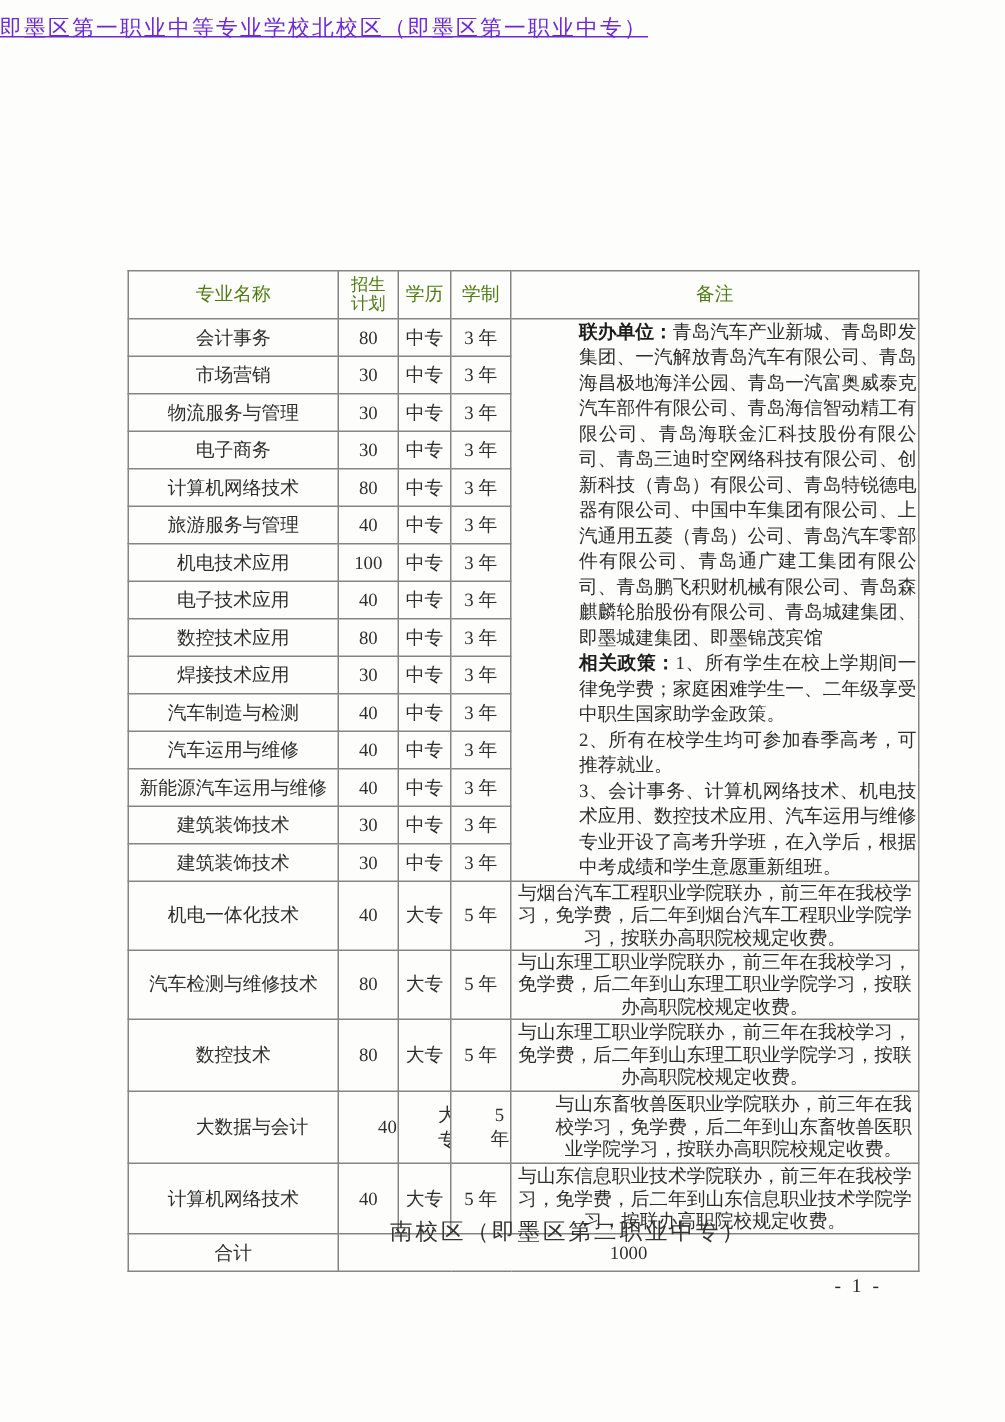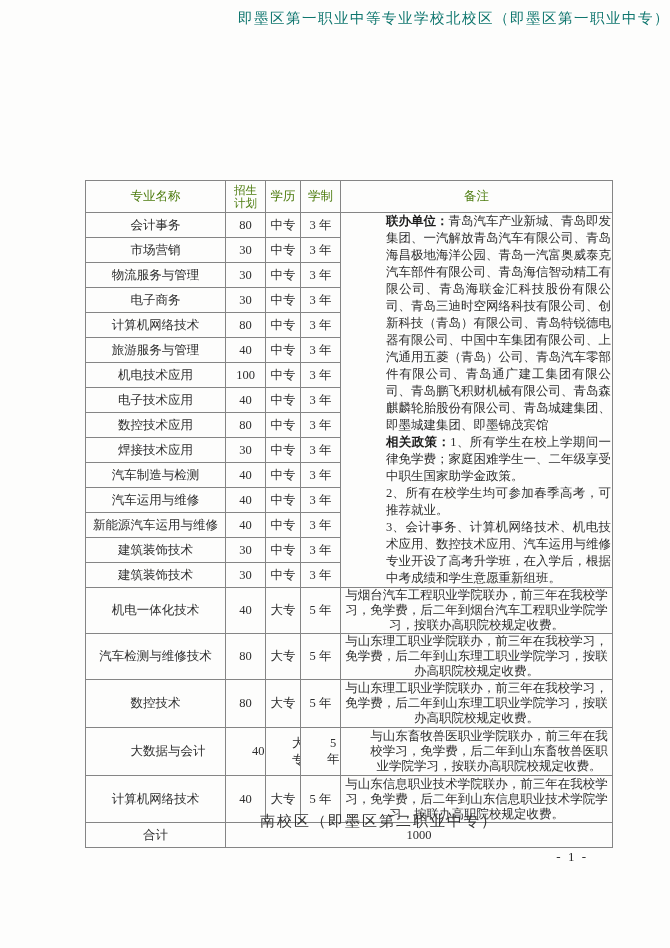--- a/index.html
+++ b/index.html
@@ -7,21 +7,21 @@
     width:670px;height:948px;background:#ffffff;
     font-family:"Liberation Serif","DejaVu Serif",serif;
     color:#2e2e2e;
   }
   .page{position:relative;width:670px;height:948px;background:#fdfdfc;overflow:hidden;}
   .title{
     margin:0;padding-top:116px;text-align:center;
     font-size:26px;font-weight:bold;color:#141414;letter-spacing:0.5px;line-height:30px;
   }
   .subtitle{
-    margin-top:9px;text-align:right;font-size:14.5px;color:#0f766e;letter-spacing:1.5px;
+    margin-top:9px;text-align:left;font-size:14.5px;color:#6d28d9;letter-spacing:1.5px;text-decoration:underline;
   }
   table.enroll{
     position:absolute;left:85px;top:180px;width:527px;
     border-collapse:collapse;table-layout:fixed;
   }
   table.enroll td{
     border:1px solid #858585;box-sizing:border-box;
     text-align:center;vertical-align:middle;
     font-size:12.5px;color:#2e2e2e;padding:0 1px;
     overflow:hidden;

